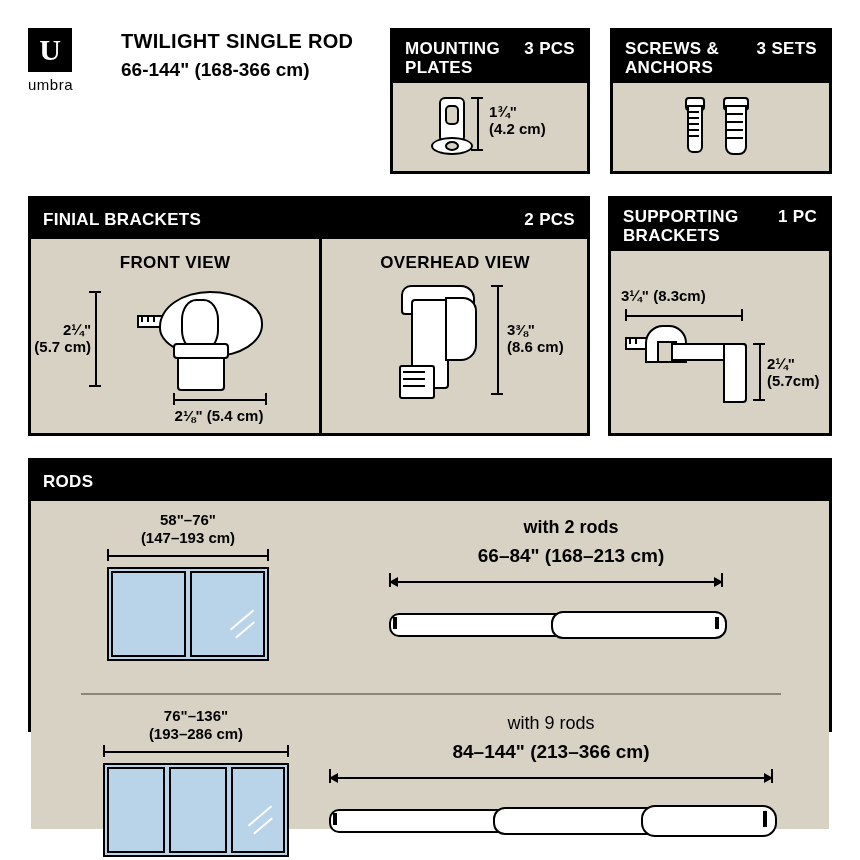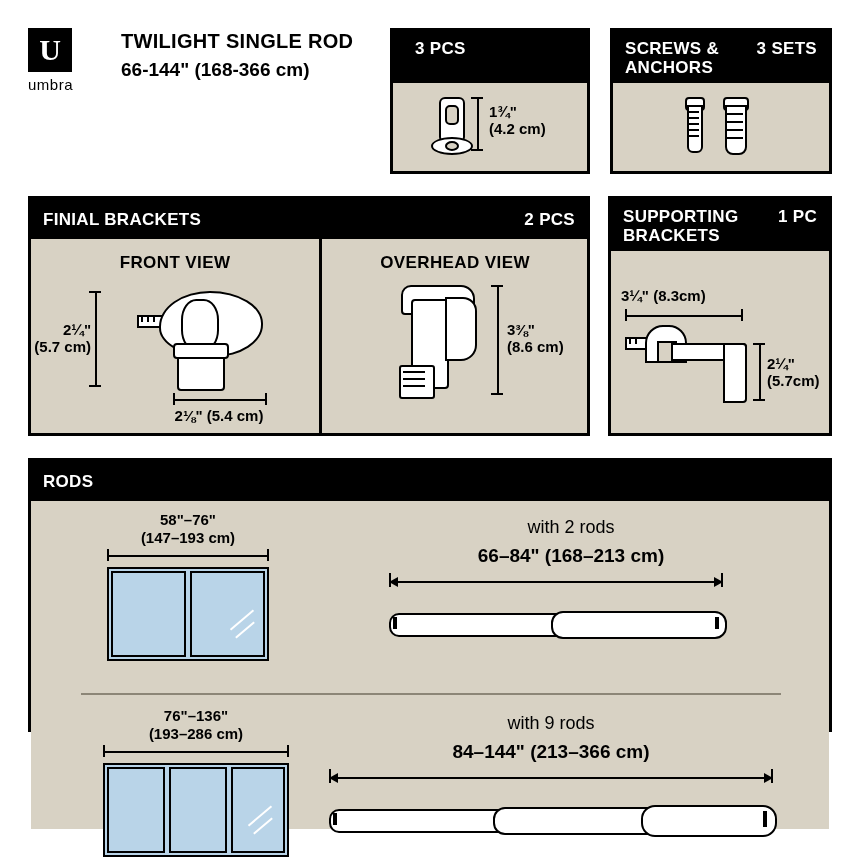--- a/index.html
+++ b/index.html
@@ -164,20 +164,21 @@
     <div class="name">umbra</div>
   </div>
 
   <div class="title-block">
     <div class="t1">TWILIGHT SINGLE ROD</div>
     <div class="t2">66-144" (168-366 cm)</div>
   </div>
 
   <div class="panel" style="left:390px; top:28px; width:200px; height:146px;">
     <div class="hdr" style="height:52px; align-items:flex-start; padding-top:8px;">
+      <div class="ttl" style="max-width:120px;">MOUNTING PLATES</div>
       <div class="cnt">3 PCS</div>
     </div>
     <div class="body" style="height:88px;">
 
       <div class="hw" style="left:46px; top:14px; width:22px; height:42px; border-radius:6px;"></div>
       <div class="hw" style="left:52px; top:22px; width:10px; height:16px; border-radius:5px; background:#d8d2c4;"></div>
       <div class="hw" style="left:38px; top:54px; width:38px; height:14px; border-radius:50%;"></div>
       <div class="hw" style="left:52px; top:58px; width:10px; height:6px; border-radius:50%; background:#d8d2c4;"></div>
 
       <div class="vline ln" style="left:84px; top:14px; height:54px;"></div>
@@ -323,21 +324,21 @@
         <div class="hline ln" style="left:76px; top:54px; width:162px;"></div>
         <div class="cap-v" style="left:76px; top:48px; height:12px;"></div>
         <div class="cap-v" style="left:236px; top:48px; height:12px;"></div>
 
         <div class="glass" style="left:76px; top:66px; width:162px; height:94px;"></div>
         <div class="glass" style="left:80px; top:70px; width:75px; height:86px;"></div>
         <div class="glass" style="left:159px; top:70px; width:75px; height:86px;"></div>
         <div style="position:absolute; left:196px; top:118px; width:30px; height:2px; background:#fff; transform:rotate(-40deg);"></div>
         <div style="position:absolute; left:202px; top:128px; width:24px; height:2px; background:#fff; transform:rotate(-40deg);"></div>
 
-        <div style="position:absolute; left:340px; top:16px; width:400px; text-align:center; font-size:18px;">with 2 rods</div>
+        <div style="position:absolute; left:340px; top:16px; width:400px; text-align:center; font-size:18px;font-weight:bold;">with 2 rods</div>
         <div style="position:absolute; left:340px; top:44px; width:400px; text-align:center; font-size:19px; font-weight:bold;">66–84" (168–213 cm)</div>
 
         <div class="hline ln" style="left:360px; top:80px; width:330px;"></div>
         <div class="arrow-l" style="left:358px; top:76px;"></div>
         <div class="arrow-r" style="left:683px; top:76px;"></div>
         <div class="cap-v" style="left:358px; top:72px; height:14px;"></div>
         <div class="cap-v" style="left:690px; top:72px; height:14px;"></div>
 
         <div class="hw" style="left:358px; top:112px; width:178px; height:20px; border-radius:10px;"></div>
         <div class="hw" style="left:520px; top:110px; width:172px; height:24px; border-radius:12px;"></div>

